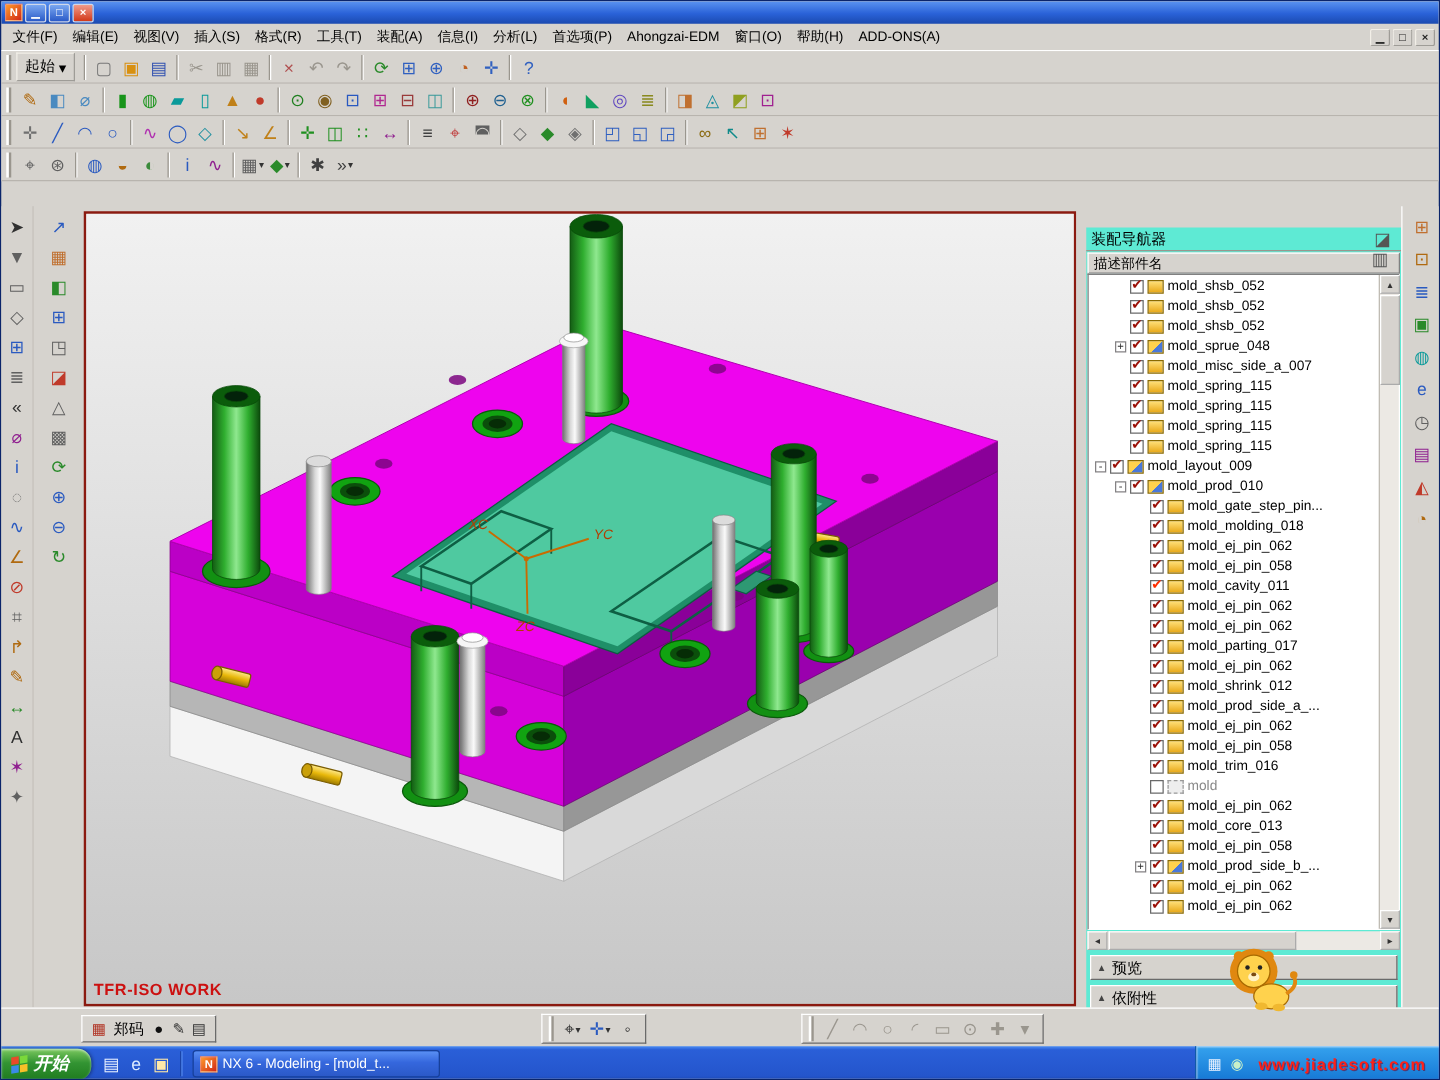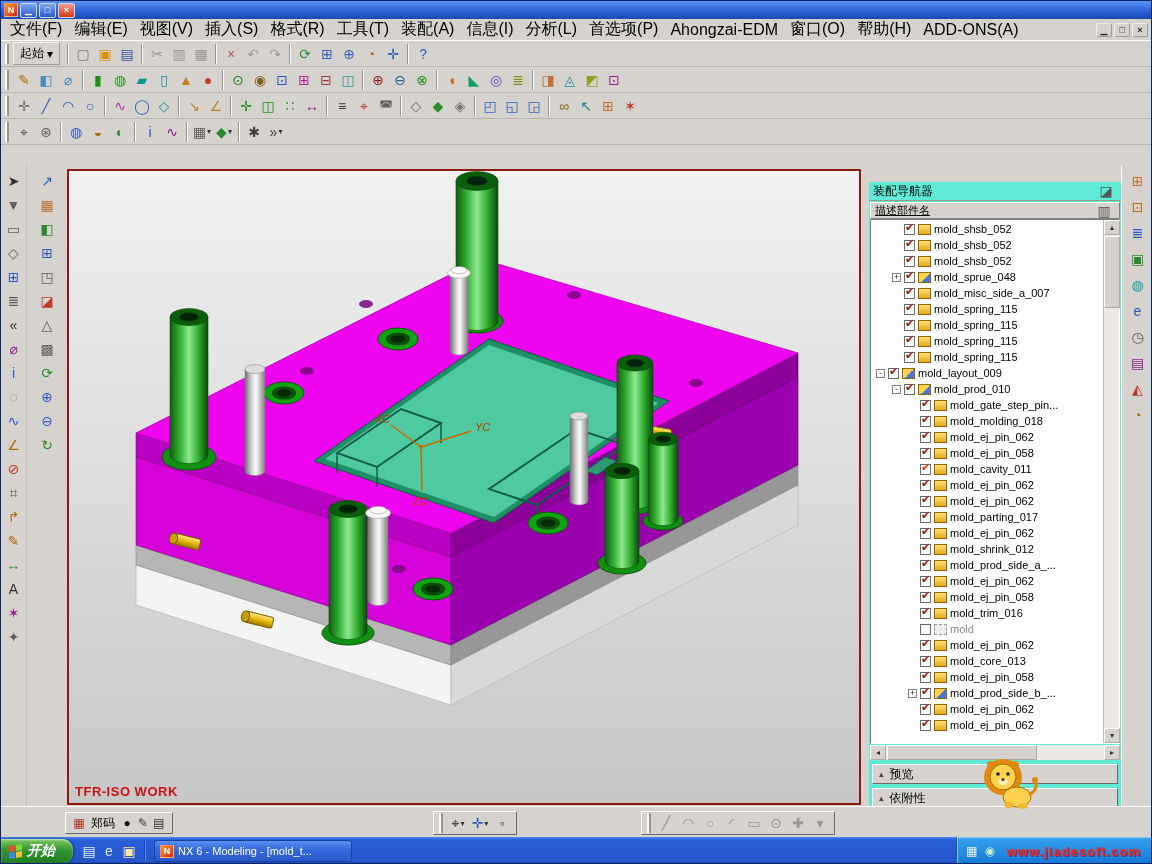--- a/index.html
+++ b/index.html
@@ -8,21 +8,21 @@
 
 .titlebar{position:absolute;left:0;top:0;right:0;height:18px;background:linear-gradient(180deg,#5a93f0 0%,#2a62d8 55%,#1b4ab0 100%);display:flex;align-items:center;padding:0 3px;color:#fff;}
 .appicon{width:14px;height:14px;min-width:14px;background:linear-gradient(135deg,#ff9a2a,#d02818);border:1px solid rgba(255,255,255,.4);color:#fff;font-size:9px;font-weight:bold;text-align:center;line-height:12px;}
 .appicon.sm{width:13px;height:13px;line-height:11px;}
 .ttl{font-weight:bold;font-size:11px;margin-left:4px;flex:1;white-space:nowrap;overflow:hidden;}
 .wbtns{display:flex;}
 .winbtn{width:17px;height:15px;margin-left:2px;border:1px solid #cfd8ea;border-radius:2px;background:linear-gradient(180deg,#7aa7f0,#2a5ac8);color:#fff;font-size:9px;line-height:13px;text-align:center;font-weight:bold;}
 .winbtn.close{background:linear-gradient(180deg,#f09a8a,#d23818);}
 
 .menubar{position:absolute;top:18px;left:0;right:0;height:22px;display:flex;align-items:center;padding-left:3px;border-bottom:1px solid #fff;}
-.menu{padding:3px 6px;font-size:16px;color:#000;white-space:nowrap;}
+.menu{padding:3px 6px;font-size:11px;color:#000;white-space:nowrap;}
 .mdi{margin-left:auto;display:flex;padding-right:3px;}
 .mdi .winbtn{border:1px outset #f2efe8;background:#d6d3ce;color:#222;width:16px;height:14px;line-height:12px;}
 
 .tbrow{position:absolute;left:0;right:0;height:26px;display:flex;align-items:center;padding-left:2px;border-bottom:1px solid #b8b4ae;background:#d6d3ce;}
 .grip{width:3px;height:20px;border-left:2px solid #fff;border-right:2px solid #9a968e;margin:0 4px 0 2px;}
 .icoset{display:flex;align-items:center;}
 .tbi{width:22px;height:22px;display:inline-flex;align-items:center;justify-content:center;position:relative;border:1px solid transparent;}
 .tbi .g{font-size:14px;line-height:14px;}
 .tbi.dis .g{color:#9a968e !important;}
 .tbi .arw{font-size:8px;color:#333;margin-left:1px;}
@@ -35,21 +35,21 @@
 .leftbar{position:absolute;left:0;top:164px;width:26px;height:641px;background:#d6d3ce;display:flex;flex-direction:column;align-items:center;padding-top:4px;border-right:1px solid #c2beb8;}
 .leftbar .tbi,.leftbar2 .tbi,.resourcebar .tbi{width:22px;height:24px;}
 .leftbar2{position:absolute;left:26px;top:164px;width:40px;height:641px;background:#d6d3ce;display:flex;flex-direction:column;align-items:center;padding-top:4px;}
 .viewport{position:absolute;left:66px;top:168px;width:794px;height:636px;border:2px solid #8b1a10;background:linear-gradient(180deg,#f0f0f0,#c9c9c9);}
 .viewlabel{position:absolute;left:6px;bottom:4px;color:#cc1111;font-weight:bold;font-size:13px;letter-spacing:.5px;}
 .splitter{position:absolute;left:860px;top:164px;width:8px;height:641px;background:#d6d3ce;}
 
 .navigator{position:absolute;left:868px;top:181px;width:252px;height:641px;background:#5eead4;display:flex;flex-direction:column;}
 .navtitle{height:19px;display:flex;align-items:center;padding:0 4px;font-size:12px;border-bottom:1px solid #9a968e;gap:4px;}
 .navtitle .sp{flex:1;}
-.navheader{height:17px;display:flex;align-items:center;background:#d6d3ce;border:1px solid;border-color:#fff #808080 #808080 #fff;font-size:11px;padding:0 4px;margin:1px 1px 0 1px;text-decoration:underline;}
+.navheader{height:17px;display:flex;align-items:flex-end;background:#d6d3ce;border:1px solid;border-color:#fff #808080 #808080 #fff;font-size:11px;padding:0 4px;margin:1px 1px 0 1px;}
 .navheader .sp{flex:1;}
 .treewrap{position:relative;height:525px;background:#fff;border:1px solid;border-color:#808080 #fff #fff #808080;margin:0 1px;}
 .tree{position:absolute;left:1px;top:1px;right:16px;bottom:0;overflow:hidden;background:#fff;}
 .trow{height:16px;display:flex;align-items:center;white-space:nowrap;}
 .tind{display:inline-block;height:1px;}
 .exp{width:9px;height:9px;min-width:9px;border:1px solid #848284;background:#fff;font-size:9px;line-height:7px;text-align:center;margin-right:3px;color:#333;}
 .exp.noex{border:none;background:transparent;}
 .cb{width:11px;height:11px;min-width:11px;border:1px solid #6a6a6a;background:#fff;margin-right:3px;position:relative;}
 .ck{position:absolute;left:0;top:-4px;font-size:11px;font-weight:bold;}
 .picon{width:13px;height:11px;min-width:13px;margin-right:3px;background:linear-gradient(180deg,#ffe07a,#e8a818);border:1px solid #8a6a00;}

